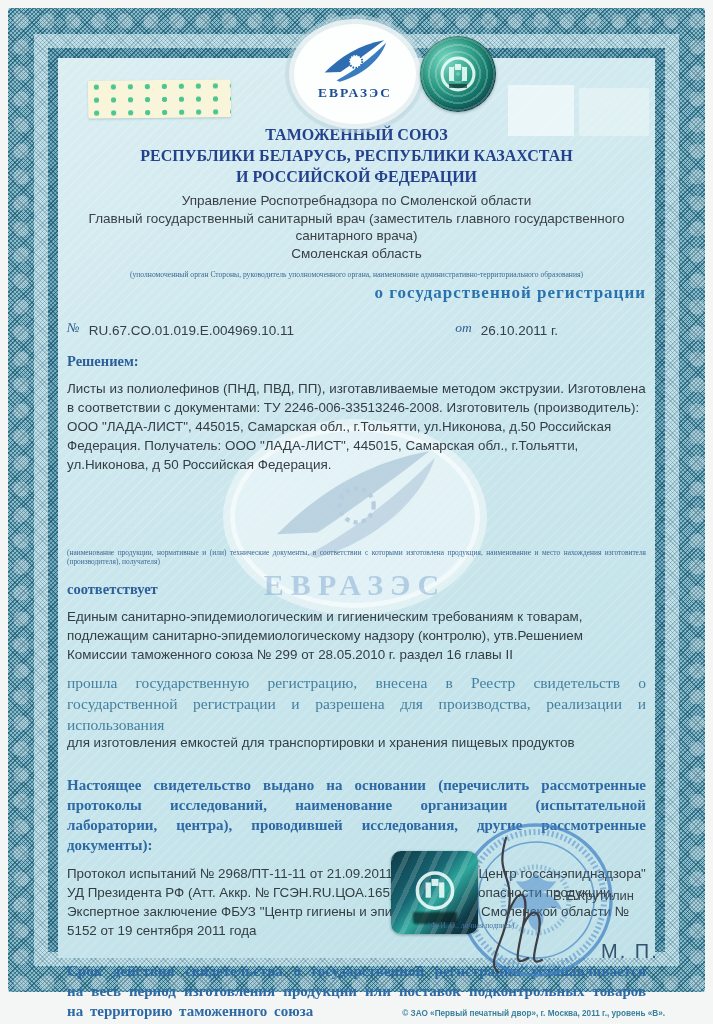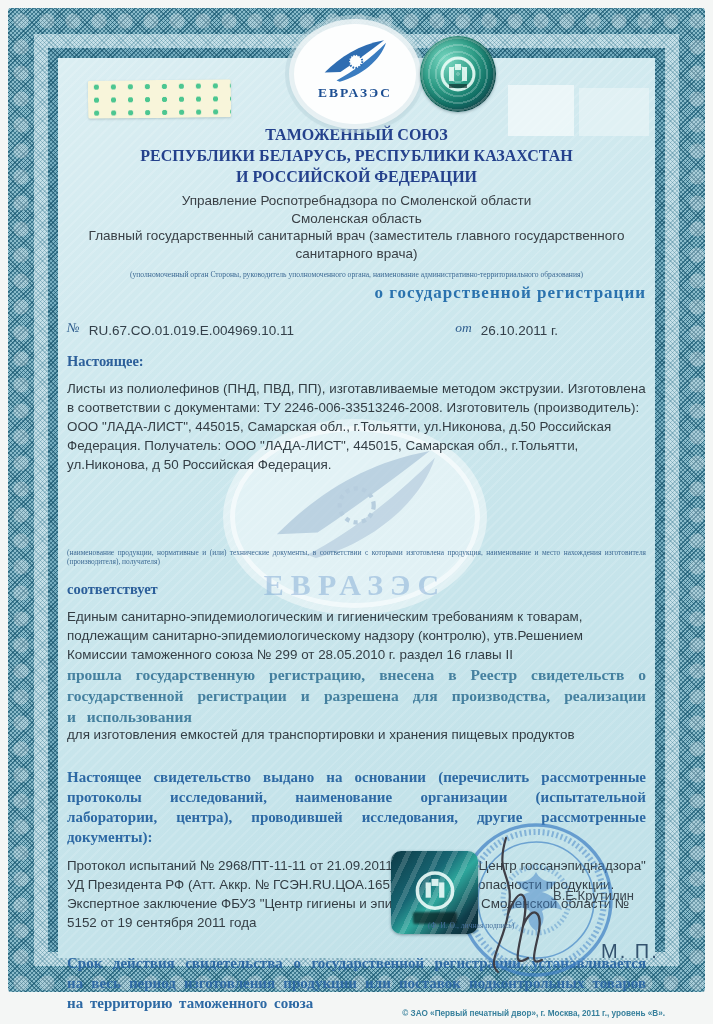--- a/index.html
+++ b/index.html
@@ -48,21 +48,21 @@
     letter-spacing:1px;color:#2a72ae;text-align:right;}
   .numrow{margin-top:17px;display:flex;align-items:flex-start;font-size:13.5px;color:#34404a;}
   .numrow .lbl{font-family:"Liberation Serif",serif;font-style:italic;color:#2f5d8e;margin-right:9px;}
   .numrow .date-group{margin-left:auto;margin-right:88px;display:flex;}
   .numrow .val{padding-top:3px;}
   .sec-head{margin-top:15px;font-family:"Liberation Serif",serif;font-weight:bold;font-size:14.5px;
     color:#2c5f9a;}
   .body-par{margin-top:9px;font-size:13.4px;line-height:19px;color:#333d44;}
   .fine{margin-top:74px;font-size:7.4px;color:#3d6a94;font-family:"Liberation Serif",serif;text-align:justify;}
   .serif-par{font-family:"Liberation Serif",serif;color:#3c7aa8;text-align:justify;}
-  .reg-par{margin-top:0;font-size:15.5px;line-height:21px;font-weight:bold;word-spacing:7px;color:#45809f;}
+  .reg-par{margin-top:8px;font-size:15.5px;line-height:21px;font-weight:normal;word-spacing:7px;color:#45809f;}
   .use-par{font-size:13.4px;color:#333d44;}
   .basis-intro{margin-top:25px;font-size:15px;line-height:20px;font-weight:bold;word-spacing:4px;color:#2d69a4;}
   .basis-details{margin-top:9px;font-size:13.4px;line-height:19px;color:#333d44;}
   .validity{margin-top:21px;font-size:15px;line-height:20px;font-weight:bold;word-spacing:3px;color:#2d69a4;}
   
   .tape{position:absolute;left:88px;top:80px;width:143px;height:38px;z-index:3;border-radius:2px;
     background-color:#f8f5da;
     background-image:radial-gradient(circle 3px, rgba(46,190,132,.85) 0 2.4px, rgba(0,0,0,0) 3px);
     background-size:17px 13px;transform:rotate(-.6deg);box-shadow:0 1px 2px rgba(80,110,120,.25);}
   .ghost-rect1{position:absolute;left:508px;top:85px;width:66px;height:51px;background:rgba(250,253,253,.62);z-index:3;}
@@ -136,37 +136,37 @@
   </div>
 
   <div class="content">
     <div class="union center">
       <div>ТАМОЖЕННЫЙ СОЮЗ</div>
       <div>РЕСПУБЛИКИ БЕЛАРУСЬ, РЕСПУБЛИКИ КАЗАХСТАН</div>
       <div>И РОССИЙСКОЙ ФЕДЕРАЦИИ</div>
     </div>
     <div class="authority center">
       <div>Управление Роспотребнадзора по Смоленской области</div>
+      <div>Главный государственный санитарный врач (заместитель главного государственного санитарного врача)</div>
       <div>Смоленская область</div>
-      <div>Главный государственный санитарный врач (заместитель главного государственного санитарного врача)</div>
     </div>
     <div class="auth-note center">(уполномоченный орган Стороны, руководитель уполномоченного органа, наименование административно-территориального образования)</div>
 
     <div class="doc-subtitle center">о государственной регистрации</div>
 
     <div class="numrow">
       <span class="lbl">№</span>
       <span class="val">RU.67.CO.01.019.E.004969.10.11</span>
       <span class="date-group">
         <span class="lbl">от</span>
         <span class="val">26.10.2011 г.</span>
       </span>
     </div>
 
-    <div class="sec-head">Настоящее:</div>
+    <div class="sec-head">Решением:</div>
     <div class="body-par">Листы из полиолефинов (ПНД, ПВД, ПП), изготавливаемые методом экструзии. Изготовлена в соответствии с документами: ТУ 2246-006-33513246-2008. Изготовитель (производитель): ООО "ЛАДА-ЛИСТ", 445015, Самарская обл., г.Тольятти, ул.Никонова, д.50  Российская Федерация. Получатель: ООО "ЛАДА-ЛИСТ", 445015, Самарская обл., г.Тольятти, ул.Никонова, д 50 Российская Федерация.</div>
 
     <div class="fine">(наименование продукции, нормативные и (или) технические документы, в соответствии с которыми изготовлена продукция, наименование и место нахождения изготовителя (производителя), получателя)</div>
 
     <div class="sec-head">соответствует</div>
     <div class="body-par">Единым санитарно-эпидемиологическим и гигиеническим требованиям к товарам, подлежащим санитарно-эпидемиологическому надзору (контролю), утв.Решением Комиссии таможенного союза № 299 от 28.05.2010 г. раздел 16 главы II</div>
     <div class="serif-par reg-par">прошла государственную регистрацию, внесена в Реестр свидетельств о государственной регистрации и разрешена для производства, реализации и использования</div>
     <div class="use-par">для изготовления емкостей для транспортировки и хранения пищевых продуктов</div>
 
     <div class="serif-par basis-intro">Настоящее свидетельство выдано на основании (перечислить рассмотренные протоколы исследований, наименование организации (испытательной лаборатории, центра), проводившей исследования, другие рассмотренные документы):</div>

